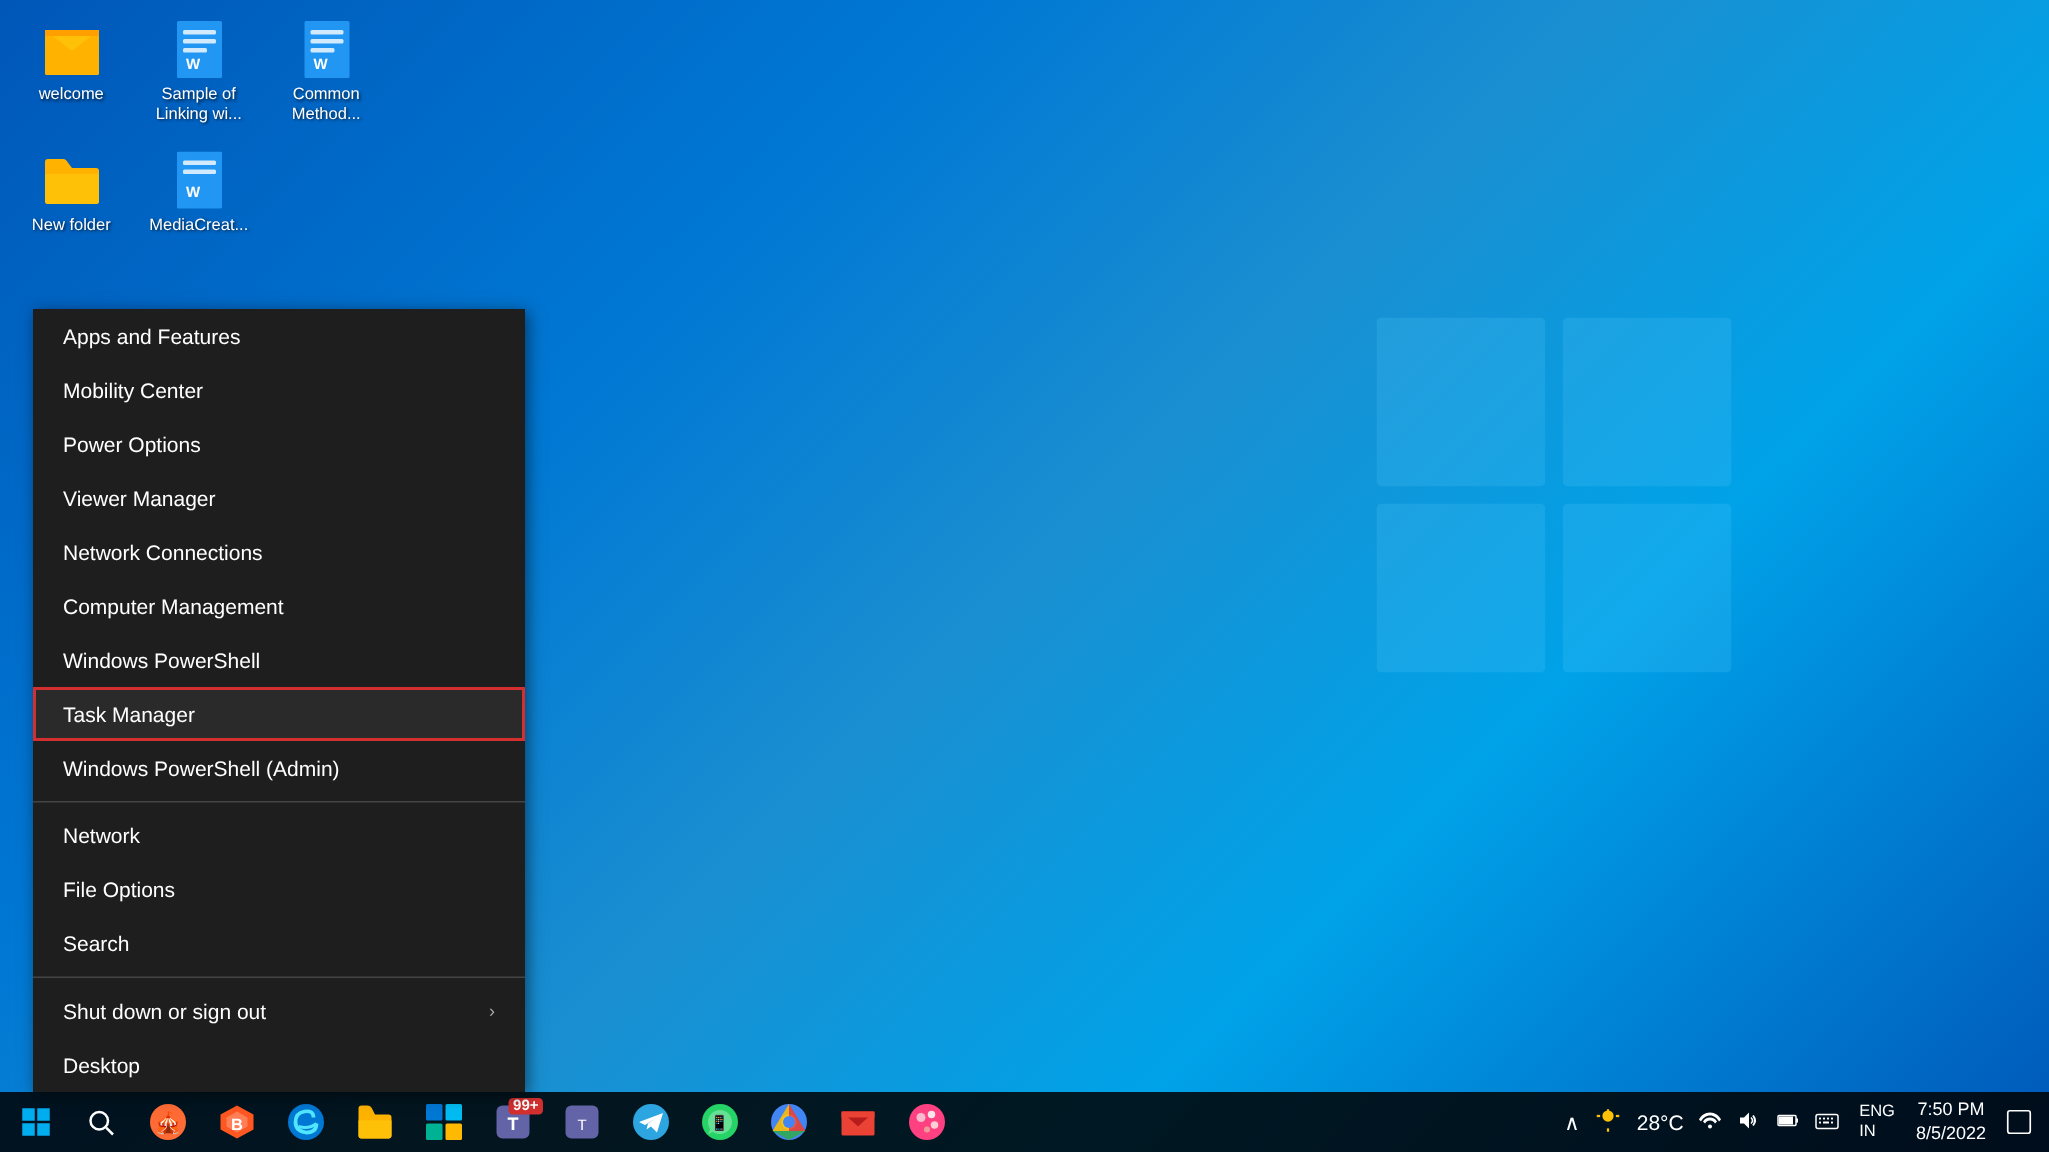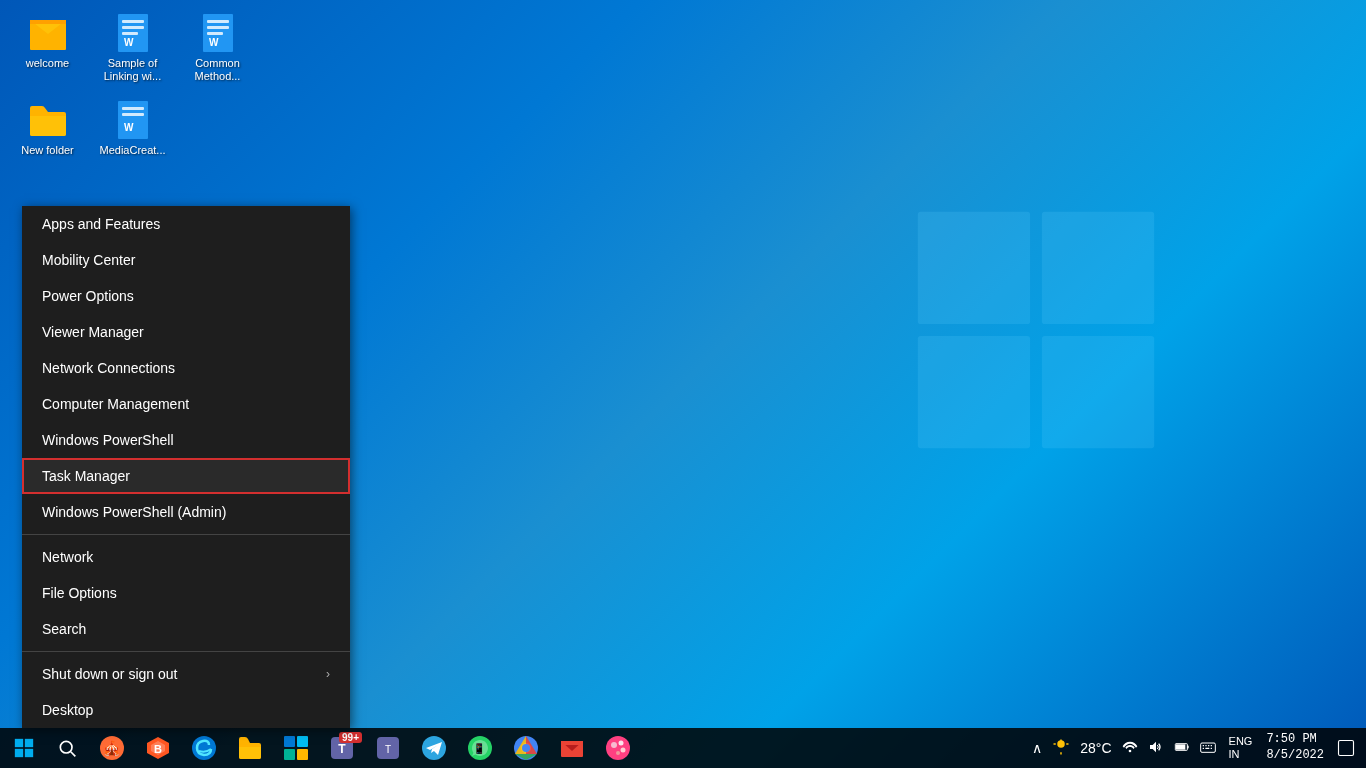--- a/index.html
+++ b/index.html
@@ -184,25 +184,24 @@
       display: flex;
       align-items: center;
       gap: 4px;
     }
     .sys-tray-item {
       cursor: pointer;
       padding: 0 3px;
       font-size: 14px;
     }
     .clock {
-      text-align: left;
+      text-align: center;
       line-height: 1.3;
       cursor: pointer;
       padding: 0 4px;
-      font-family: Liberation Mono, monospace;
     }
     .notification-btn {
       width: 24px;
       height: 40px;
       display: flex;
       align-items: center;
       justify-content: center;
       cursor: pointer;
       font-size: 16px;
     }

